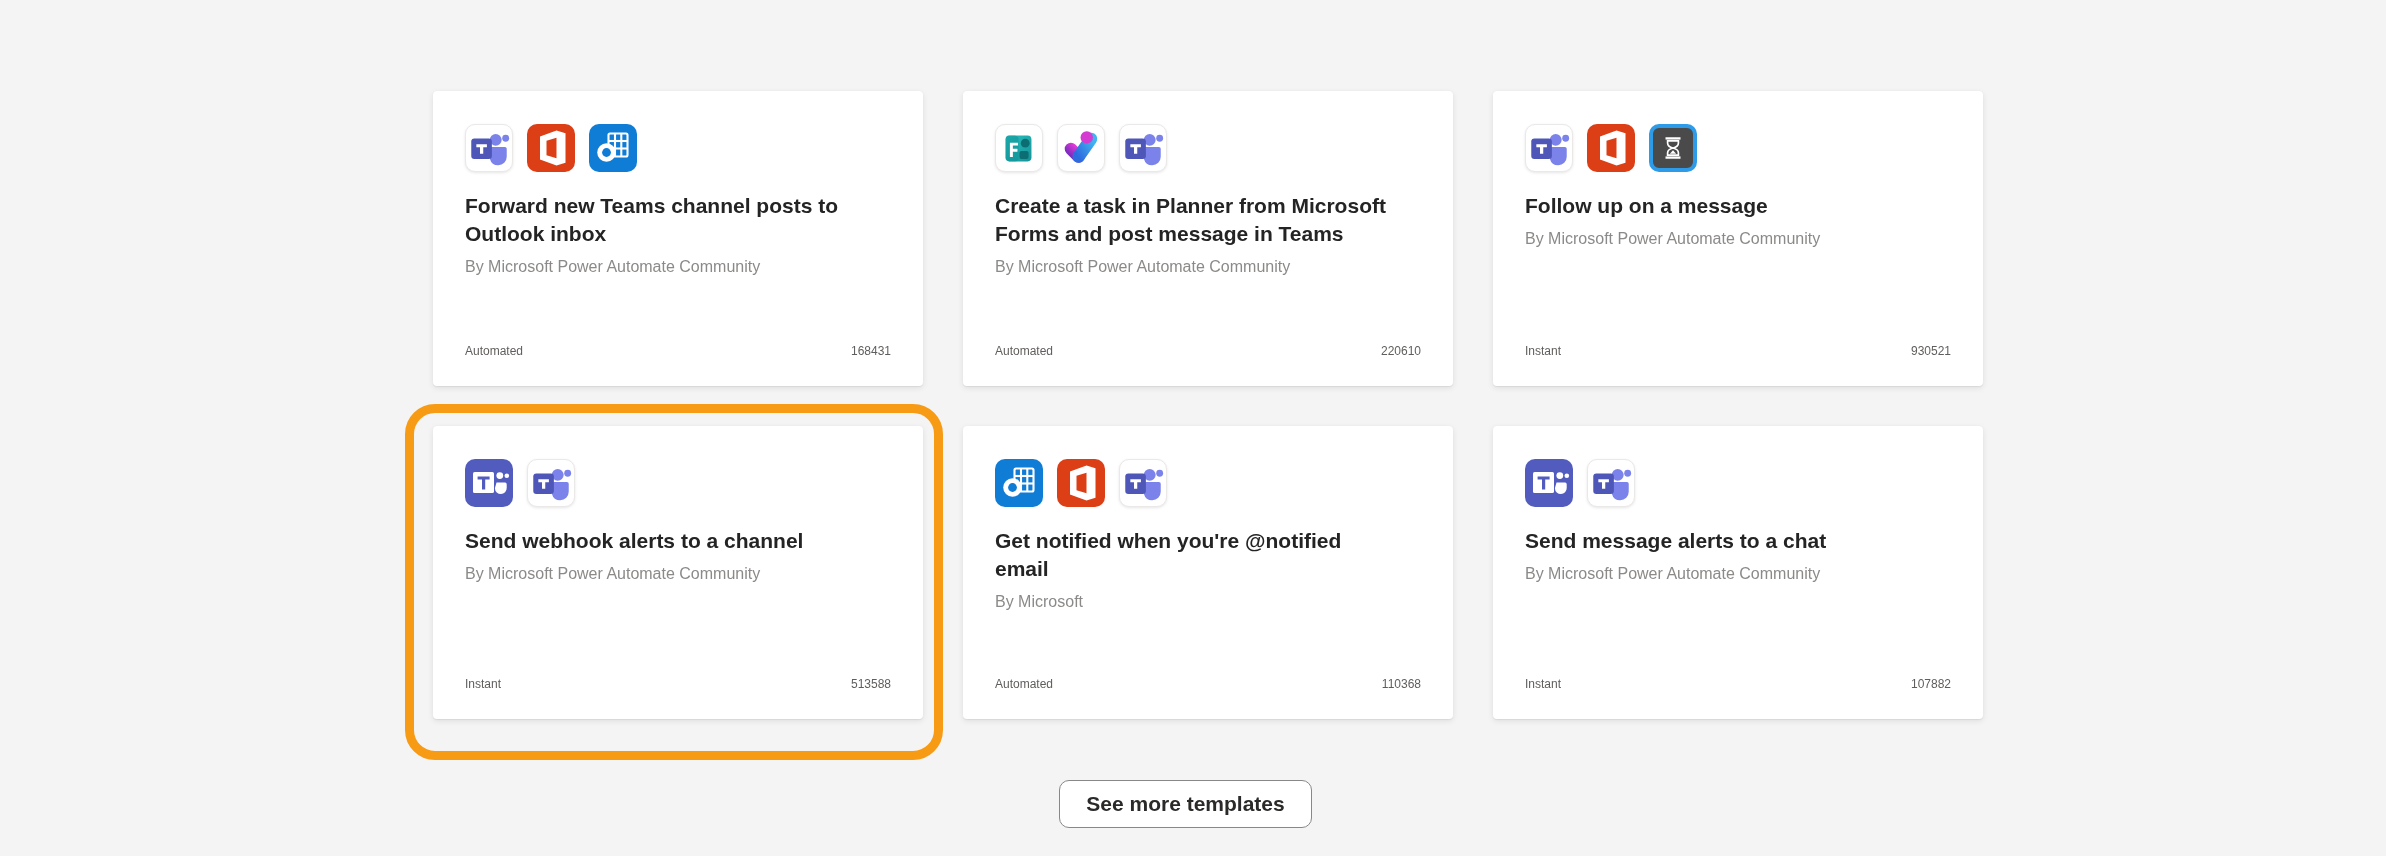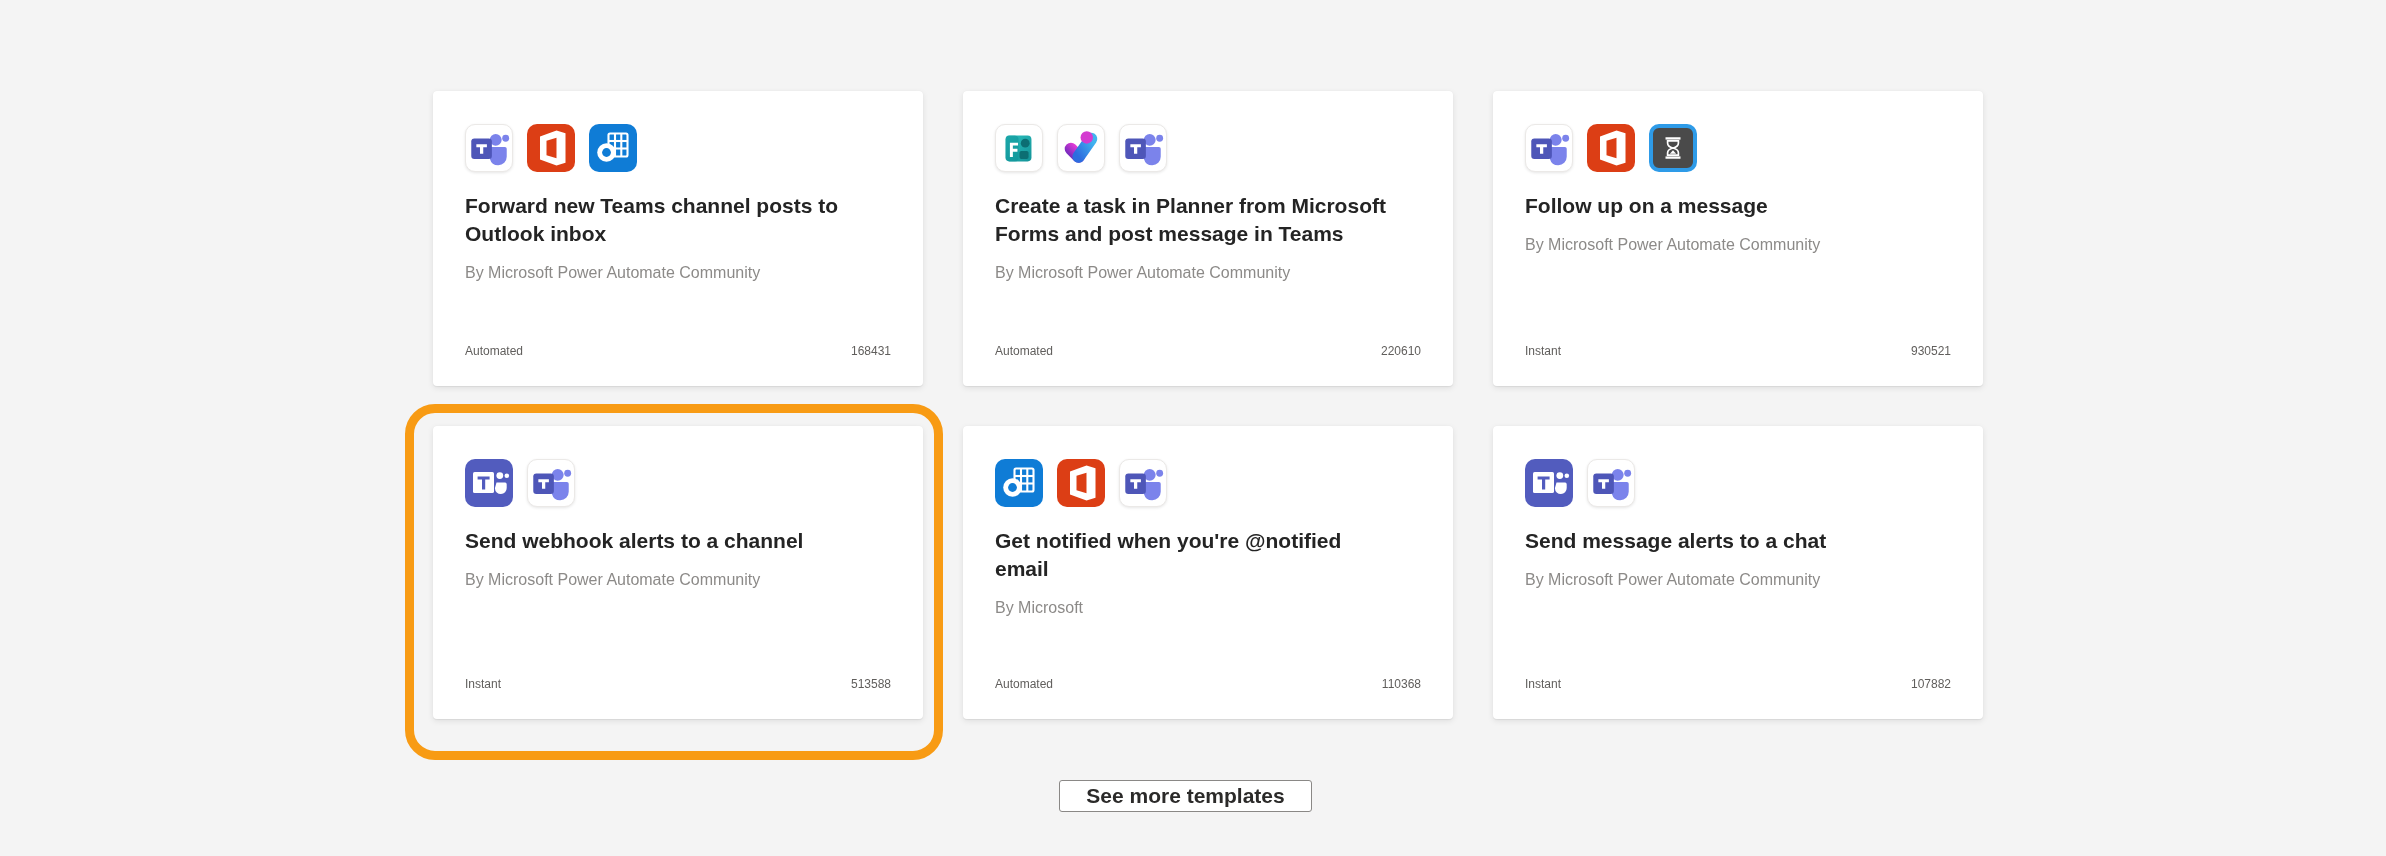--- a/index.html
+++ b/index.html
@@ -51,44 +51,44 @@
   .tile.hourglass { background:#4a4a4a; border:4px solid #2e9be8; }
   .tile.hourglass svg { width:40px; height:40px; }
 
   .card-title {
     margin-top:20px;
     font-size:21px; font-weight:600; color:#242424;
     line-height:28px;
     white-space:pre-line;
   }
   .card-author {
-    margin-top:16px;
+    margin-top:10px;
     font-size:16px; color:#8c8a88;
   }
   .card-meta {
     position:absolute; left:32px; right:32px; bottom:28px;
     display:flex; justify-content:space-between;
     font-size:12px; color:#605e5c;
   }
 
   .highlight-ring {
     position:absolute;
     left:405px; top:404px;
     width:538px; height:356px;
     border:9px solid #f89b14;
     border-radius:30px;
     pointer-events:none;
   }
 
   .see-more-btn {
     position:absolute; left:1059px; top:780px;
-    width:253px; height:32px;
+    width:253px; height:48px;
     background:#ffffff;
     border:1.5px solid #8a8886;
-    border-radius:3px;
+    border-radius:10px;
     font-family:inherit;
     font-size:21px; font-weight:600; color:#2b2a29;
     display:flex; align-items:center; justify-content:center;
     cursor:pointer;
   }
 </style>
 </head>
 <body>
 
 <svg width="0" height="0" style="position:absolute" aria-hidden="true">

